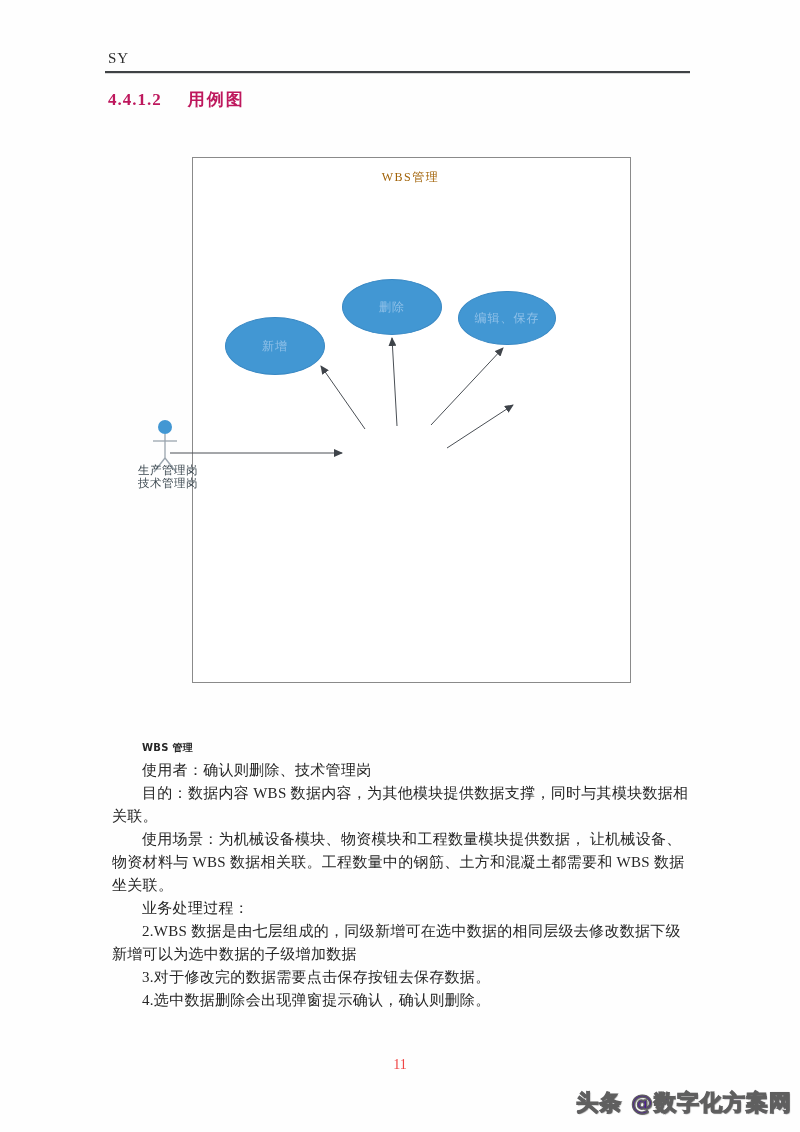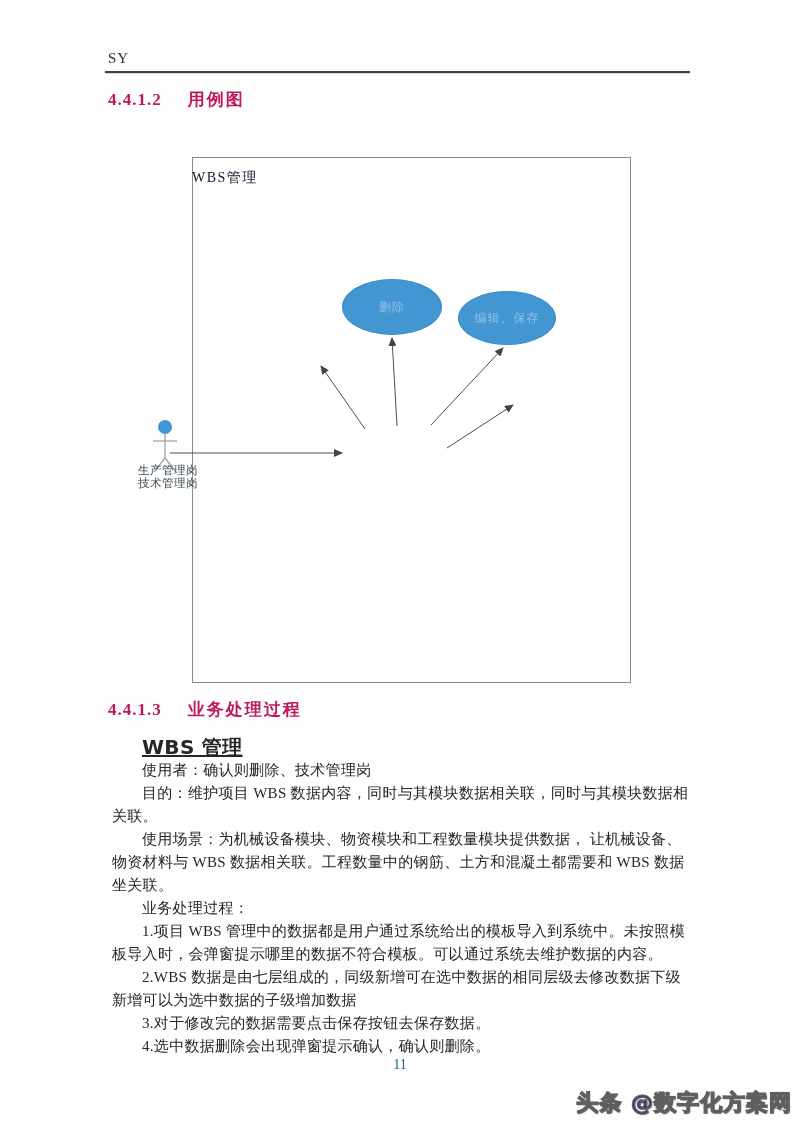--- a/index.html
+++ b/index.html
@@ -15,42 +15,42 @@
   .hdr-rule{left:105px;top:71px;width:585px;height:2px;background:#3f4245;border-bottom:1px solid #d8d8d8;}
   
   .h1{left:108px;font-size:17px;font-weight:bold;color:#be185d;white-space:nowrap;}
   .h1 .num{letter-spacing:1px;}
   .h1 .ttl{margin-left:26px;letter-spacing:2px;}
   .h1-usecase{top:88px;}
   .h1-process{top:698px;}
   
   .diagram{left:130px;top:157px;width:510px;height:525px;}
   .frame{left:62px;top:0;width:437px;height:524px;border:1px solid #8a8a8a;background:#fff;}
-  .dg-title{left:62px;top:12px;width:437px;text-align:left;font-size:14px;
-            color:#0f172a;letter-spacing:1.5px;}
+  .dg-title{left:62px;top:12px;width:437px;text-align:center;font-size:12px;
+            color:#a16207;letter-spacing:1.5px;}
   .uc{
     border-radius:50%;
     background:#4297d3;border:1.5px solid #3a89c4;box-sizing:border-box;
     display:flex;align-items:center;justify-content:center;
     color:#8fc0e8;font-size:12px;letter-spacing:1px;white-space:nowrap;
   }
   .uc-add{left:95px;top:160px;width:100px;height:58px;}
   .uc-del{left:212px;top:122px;width:100px;height:56px;}
   .uc-edit{left:328px;top:134px;width:98px;height:54px;}
   .uc-imp{left:372px;top:206px;width:102px;height:56px;}
   .uc-main{left:218px;top:269px;width:100px;height:54px;}
   .dg-svg{left:0;top:0;pointer-events:none;}
   .actor-label{left:0;top:307px;width:76px;text-align:center;
                font-size:11.5px;line-height:13px;color:#3c4850;letter-spacing:.5px;}
   
   .bodytext{left:112px;top:736px;width:578px;font-size:15px;line-height:23px;color:#262626;}
   .bodytext p{margin:0;text-indent:30px;letter-spacing:.3px;}
-  .subtitle{font-weight:bold;font-family:"DejaVu Sans","Liberation Sans",sans-serif;font-size:20px;text-decoration:underline;}
+  .subtitle{font-weight:bold;font-family:"DejaVu Sans","Liberation Sans",sans-serif;font-size:10px;}
   
-  .pageno{left:0;top:1057px;width:800px;text-align:center;font-size:14px;color:#0369a1;}
+  .pageno{left:0;top:1057px;width:800px;text-align:center;font-size:14px;color:#ef4444;}
   .watermark{
     right:8px;top:1088px;
     font-family:"DejaVu Sans","Liberation Sans",sans-serif;
     font-size:22px;font-weight:bold;letter-spacing:1px;
     color:#4c1d95;-webkit-text-stroke:1.3px #5f5f5f;
     text-shadow:0 0 1px #777, 1px 1px 1px #8a8a8a;
   }
 </style>
 </head>
 <body>
@@ -61,20 +61,23 @@
   <div class="abs hdr-rule"></div>
 
   <div class="abs h1 h1-usecase">
     <span class="num">4.4.1.2</span><span class="ttl">用例图</span>
   </div>
 
   <div class="abs diagram">
     <div class="abs frame"></div>
     <div class="abs dg-title">WBS管理</div>
 
+    <div class="abs uc uc-add">
+      <span>新增</span>
+    </div>
     <div class="abs uc uc-del">
       <span>删除</span>
     </div>
     <div class="abs uc uc-edit">
       <span>编辑、保存</span>
     </div>
 
     <svg class="abs dg-svg" width="510" height="525" viewBox="0 0 510 525">
       <defs>
         <marker id="arr" markerWidth="10" markerHeight="8" refX="8" refY="4" orient="auto">
@@ -100,31 +103,27 @@
         </g>
       </g>
     </svg>
 
     <div class="abs actor-label">
       <div>生产管理岗</div>
       <div>技术管理岗</div>
     </div>
   </div>
 
-  <div class="abs h1 h1-process">
-    <span class="num">4.4.1.3</span><span class="ttl">业务处理过程</span>
-  </div>
 
   <div class="abs bodytext">
     <p class="subtitle">WBS 管理</p>
     <p>使用者：确认则删除、技术管理岗</p>
-    <p>目的：维护项目 WBS 数据内容，同时与其模块数据相关联，同时与其模块数据相关联。</p>
+    <p>目的：数据内容 WBS 数据内容，为其他模块提供数据支撑，同时与其模块数据相关联。</p>
     <p>使用场景：为机械设备模块、物资模块和工程数量模块提供数据， 让机械设备、物资材料与 WBS 数据相关联。工程数量中的钢筋、土方和混凝土都需要和 WBS 数据坐关联。</p>
     <p>业务处理过程：</p>
-    <p>1.项目 WBS 管理中的数据都是用户通过系统给出的模板导入到系统中。未按照模板导入时，会弹窗提示哪里的数据不符合模板。可以通过系统去维护数据的内容。</p>
     <p>2.WBS 数据是由七层组成的，同级新增可在选中数据的相同层级去修改数据下级新增可以为选中数据的子级增加数据</p>
     <p>3.对于修改完的数据需要点击保存按钮去保存数据。</p>
     <p>4.选中数据删除会出现弹窗提示确认，确认则删除。</p>
   </div>
 
   <div class="abs pageno">11</div>
   <div class="abs watermark">头条 @数字化方案网</div>
 
 </div>
 

